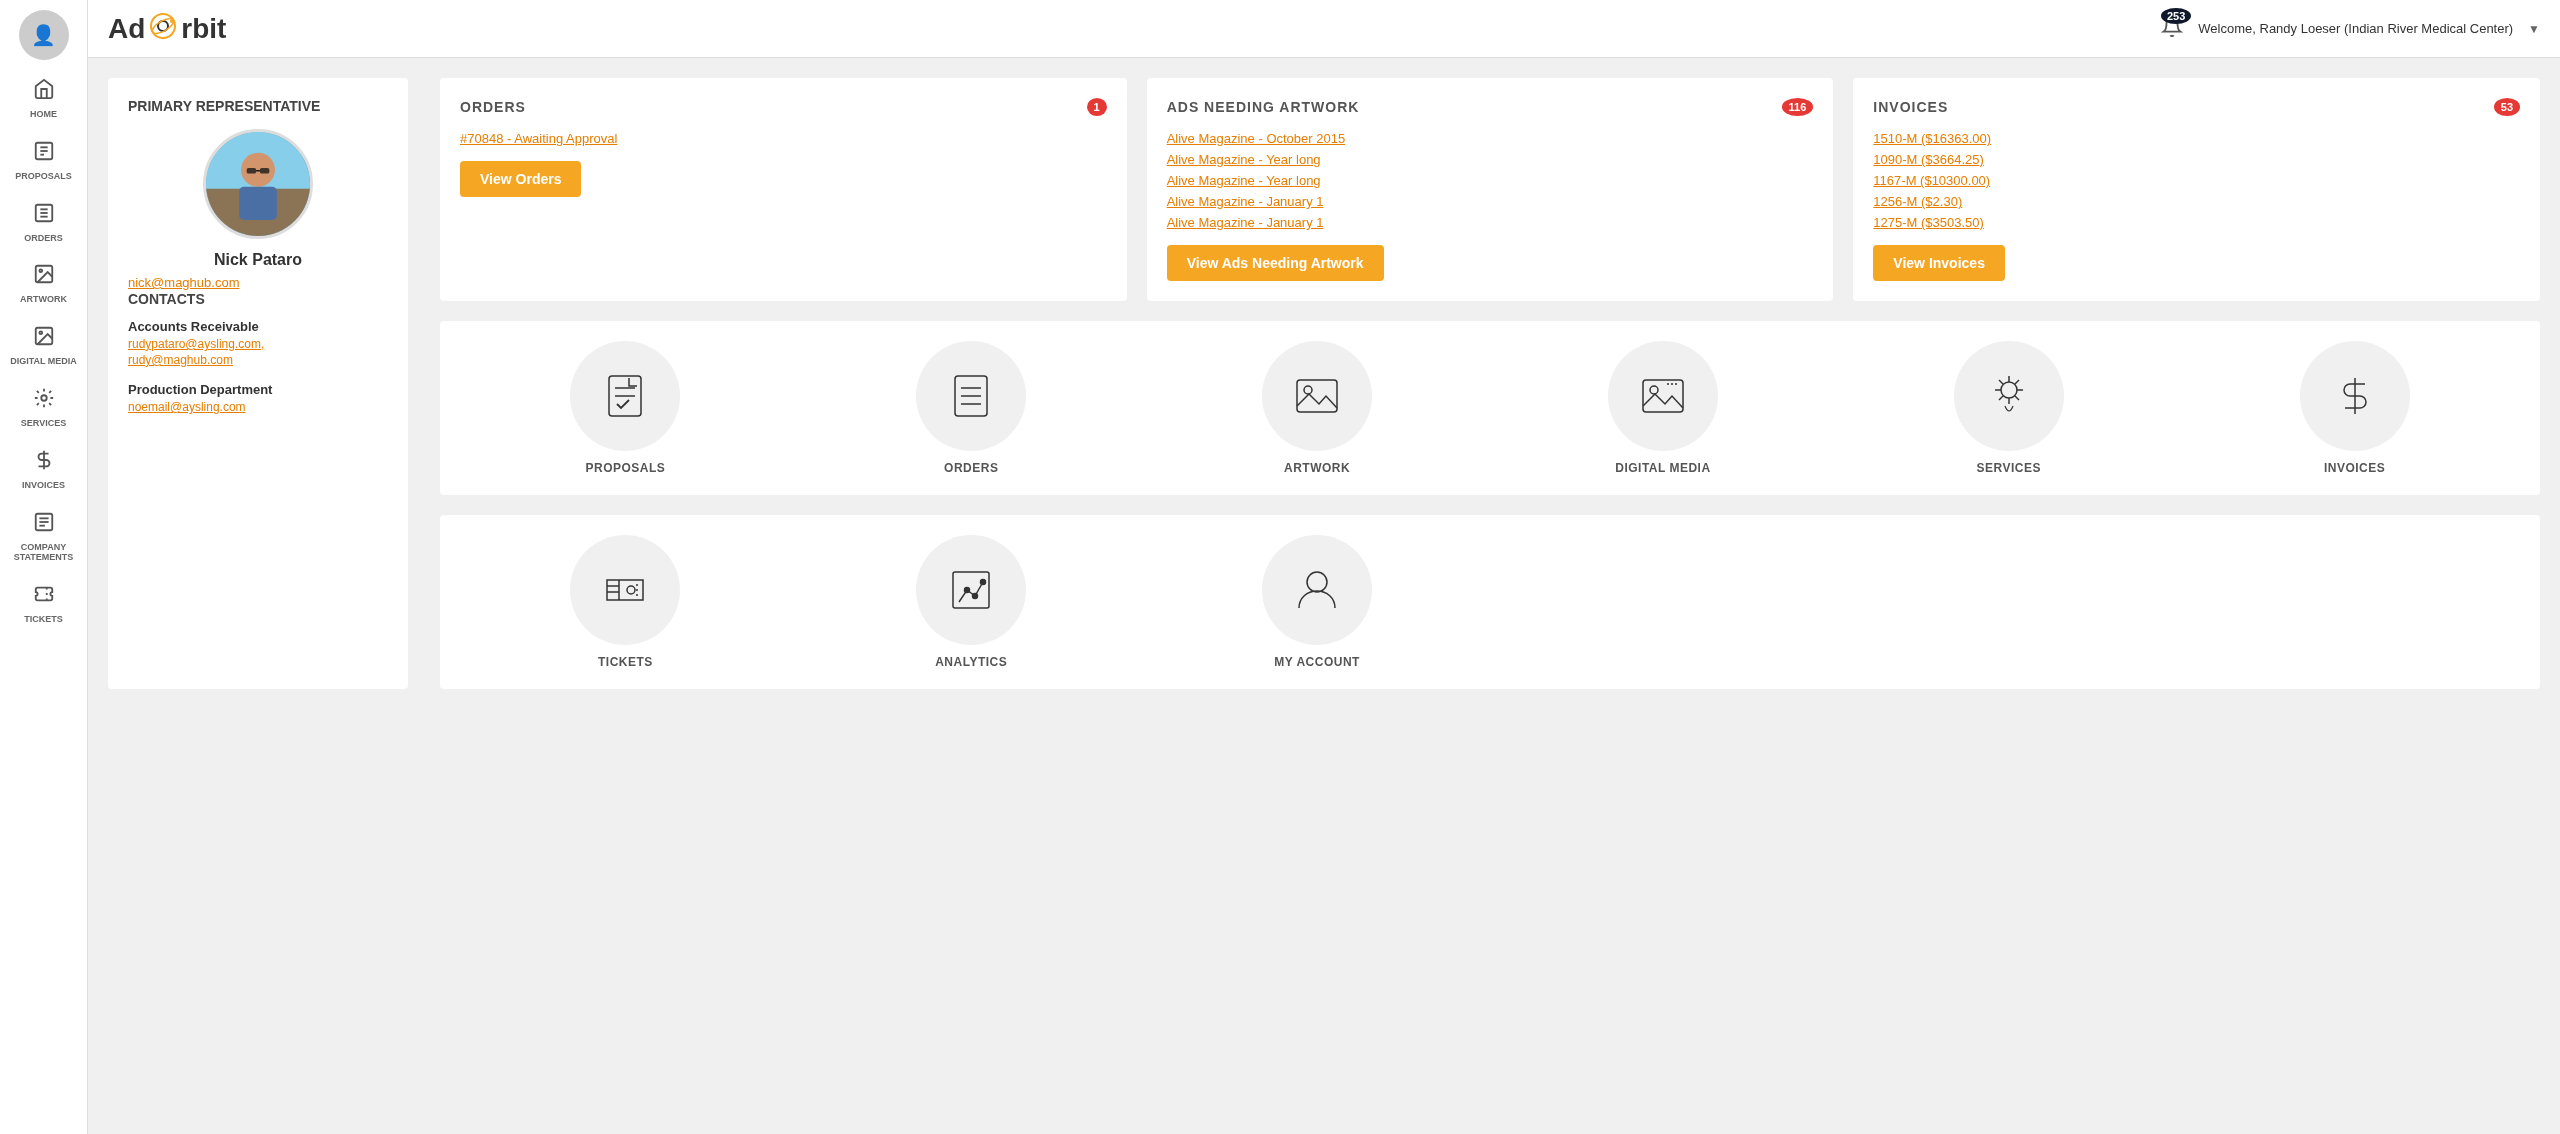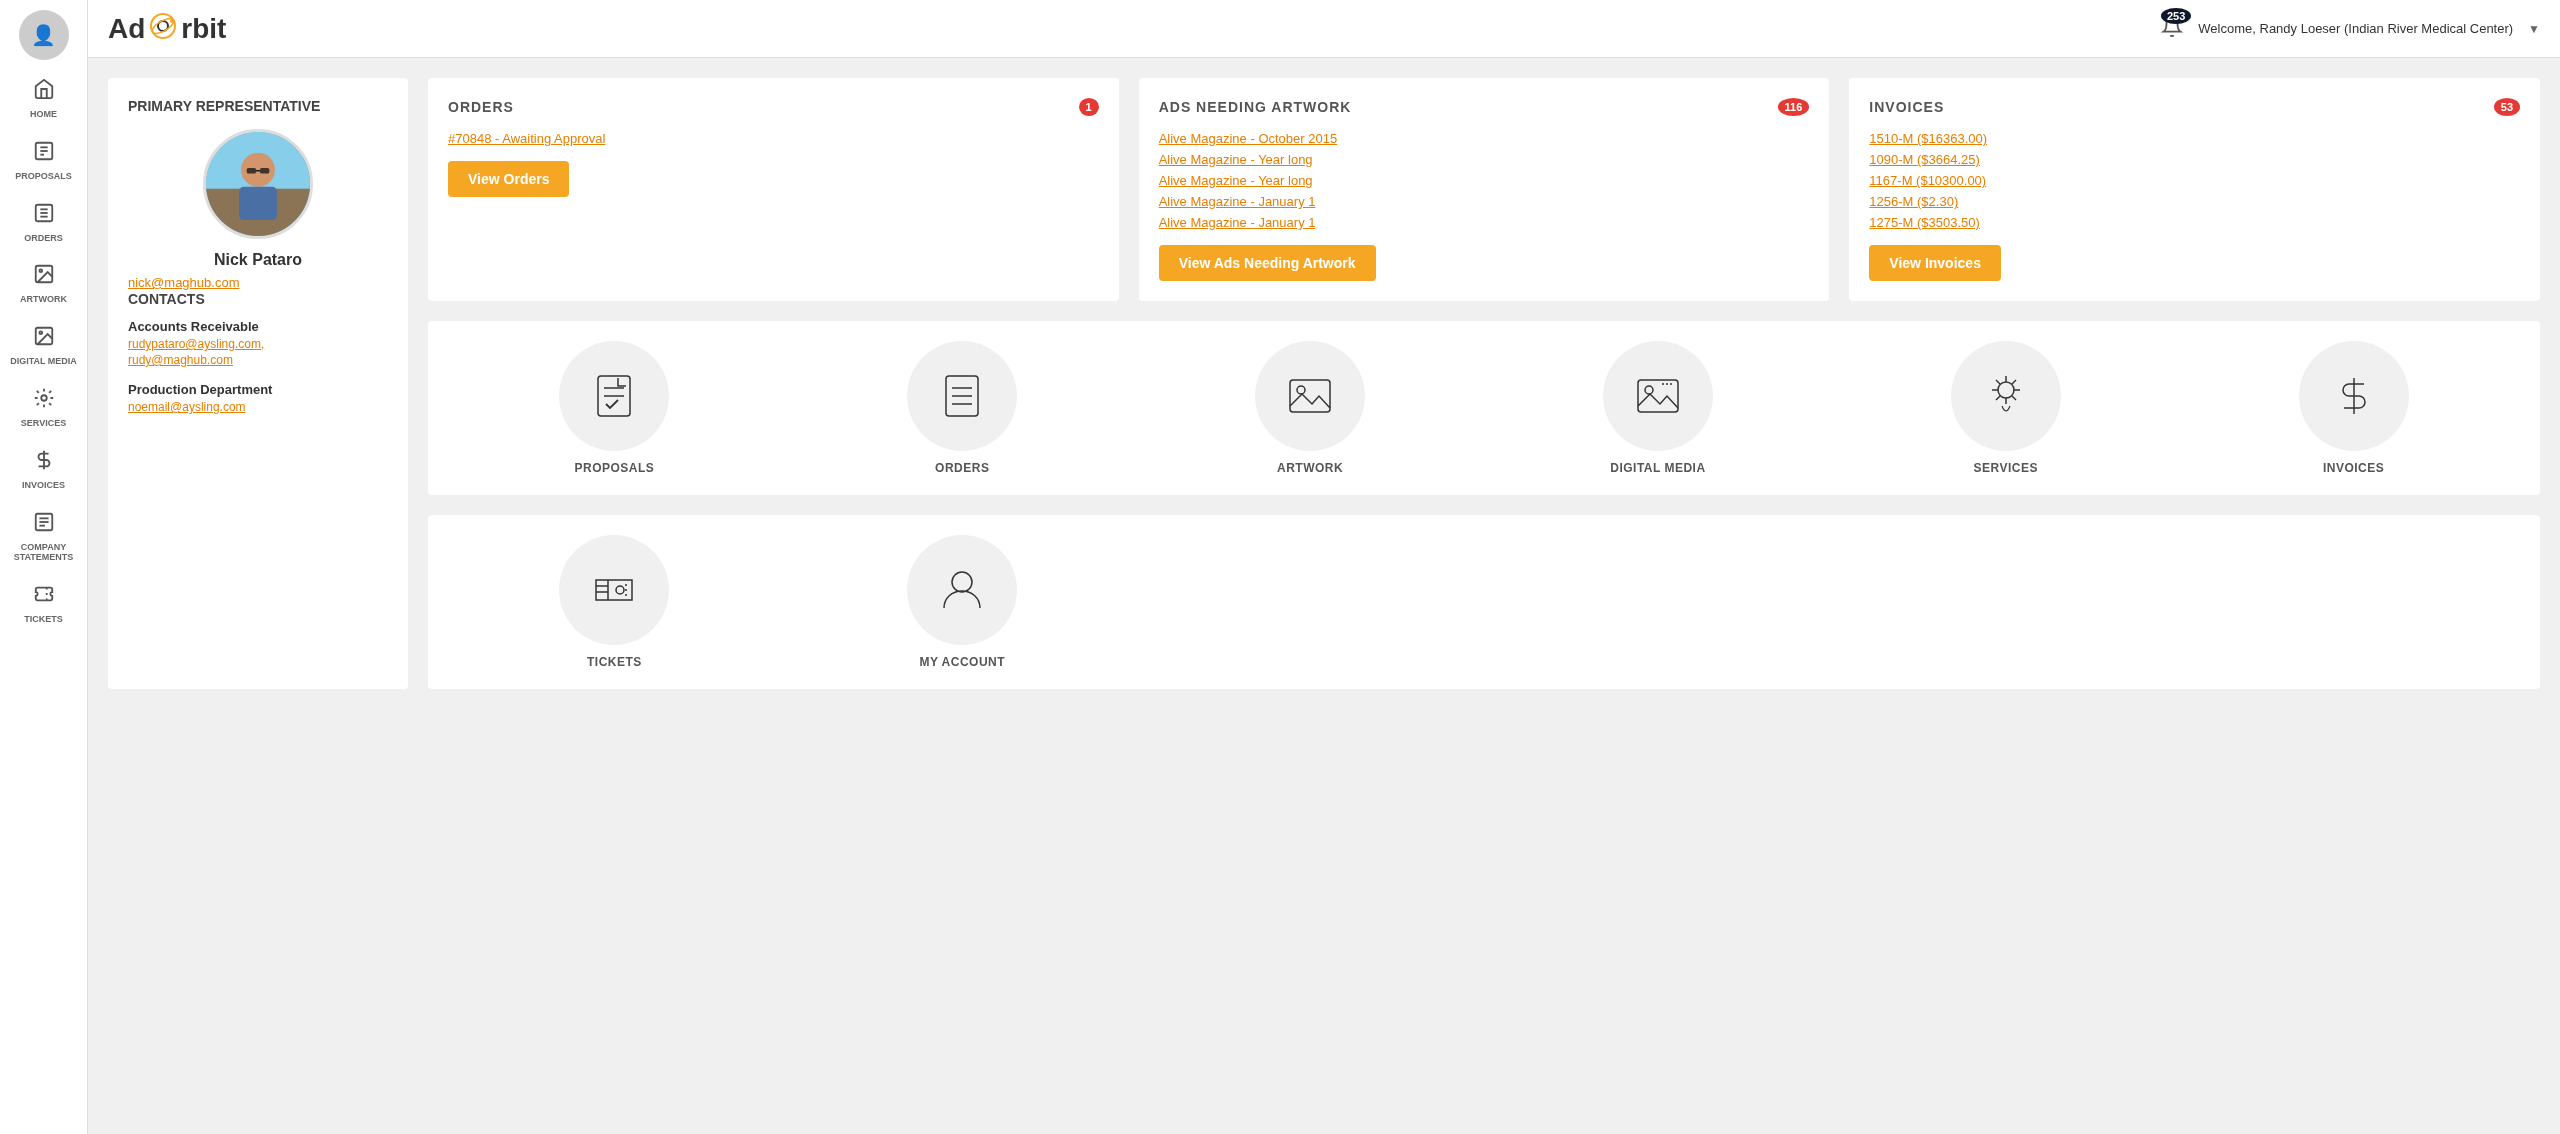--- a/index.html
+++ b/index.html
@@ -74,21 +74,21 @@
       padding: 2px 6px;
       position: absolute;
       top: -8px; right: -8px;
     }
     .welcome-text { font-size: 13px; color: #333; }
     .dropdown-arrow { font-size: 12px; color: #666; }
 
     
     .dashboard {
       display: flex;
-      gap: 20px;
+      gap: 32px;
       margin-bottom: 20px;
     }
 
     
     .left-panel {
       width: 300px;
       background: #fff;
       border-radius: 4px;
       padding: 20px;
       flex-shrink: 0;
@@ -476,20 +476,32 @@
               <svg viewBox="0 0 52 52" fill="none" stroke="#333" stroke-width="1.5">
                 <path d="M8 16h36v20H8z" rx="2"></path>
                 <path d="M20 16v20M20 22h-12M20 28h-12"></path>
                 <circle cx="32" cy="26" r="4"></circle>
                 <line x1="38" y1="20" x2="38" y2="32" stroke-dasharray="2,3"></line>
               </svg>
             </div>
             <span class="icon-label">TICKETS</span>
           </div>
 
+          <div class="icon-item">
+            <div class="icon-circle">
+              <svg viewBox="0 0 52 52" fill="none" stroke="#333" stroke-width="1.5">
+                <rect x="8" y="8" width="36" height="36" rx="2"></rect>
+                <polyline points="14,38 22,26 30,32 38,18"></polyline>
+                <circle cx="22" cy="26" r="2.5" fill="#333"></circle>
+                <circle cx="30" cy="32" r="2.5" fill="#333"></circle>
+                <circle cx="38" cy="18" r="2.5" fill="#333"></circle>
+              </svg>
+            </div>
+            <span class="icon-label">ANALYTICS</span>
+          </div>
 
           <div class="icon-item">
             <div class="icon-circle">
               <svg viewBox="0 0 52 52" fill="none" stroke="#333" stroke-width="1.5">
                 <circle cx="26" cy="18" r="10"></circle>
                 <path d="M8 44c0-10 8-17 18-17s18 7 18 17"></path>
               </svg>
             </div>
             <span class="icon-label">MY ACCOUNT</span>
           </div>

